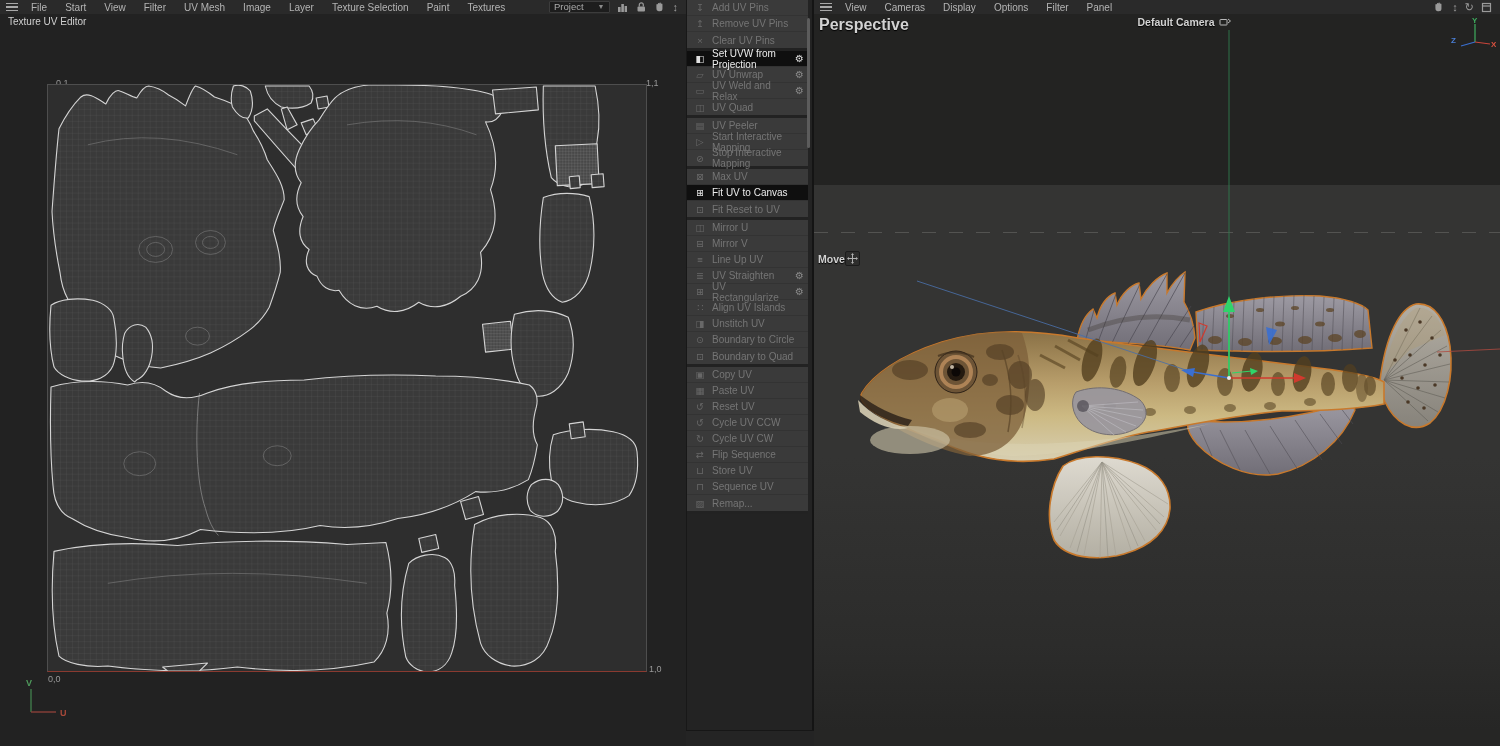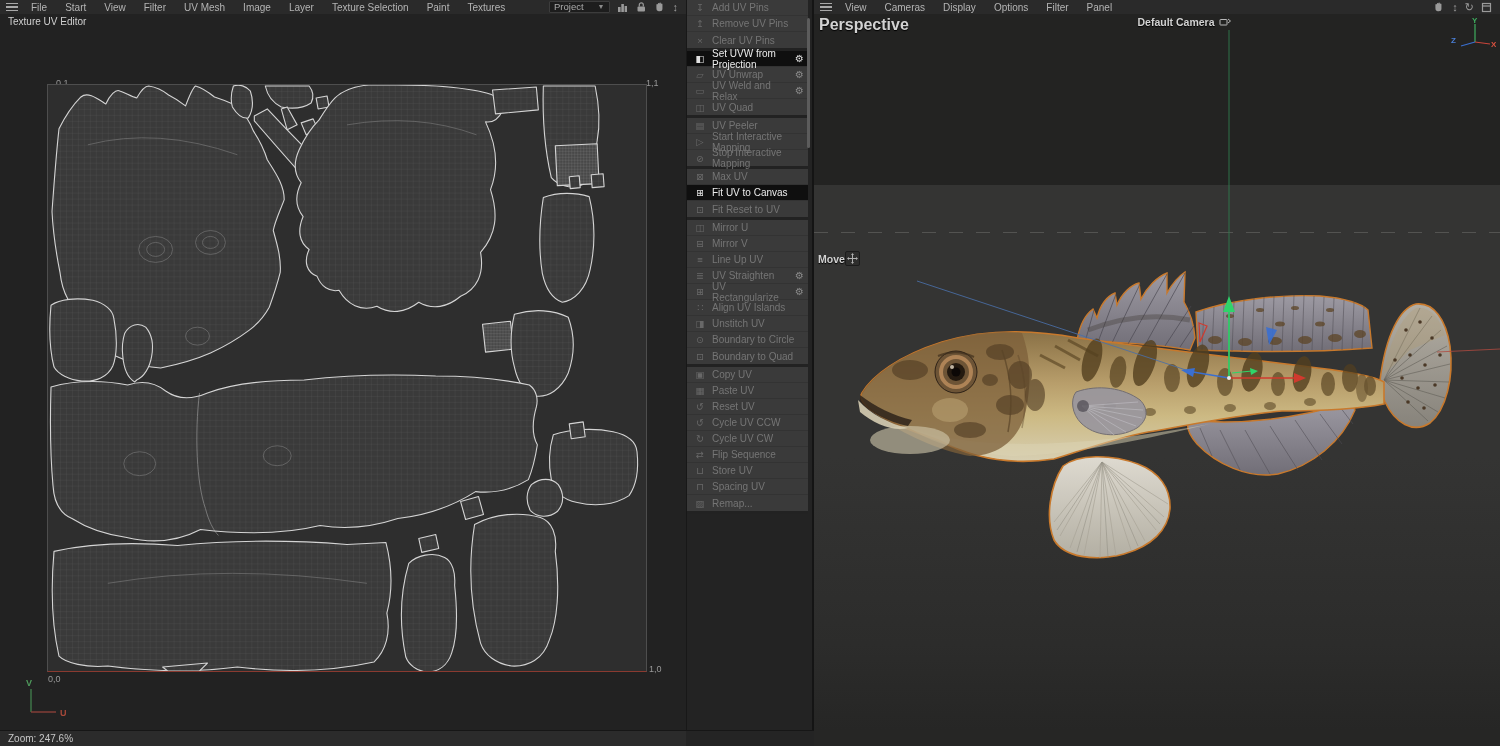--- a/index.html
+++ b/index.html
@@ -333,21 +333,21 @@
           <div class="m-row">
             <span class="m-ico">⇄</span>
             <span class="m-lab">Flip Sequence</span>
           </div>
           <div class="m-row">
             <span class="m-ico">⊔</span>
             <span class="m-lab">Store UV</span>
           </div>
           <div class="m-row">
             <span class="m-ico">⊓</span>
-            <span class="m-lab">Spacing UV</span>
+            <span class="m-lab">Sequence UV</span>
           </div>
           <div class="m-row">
             <span class="m-ico">▨</span>
             <span class="m-lab">Remap...</span>
           </div>
         </div>
       </div>
     <div class="m-scroll"></div>
   </div>
 
@@ -666,17 +666,14 @@
           <path d="M444,371 L436,368 L437,375 Z" fill="#2fd46a"></path>
         </g>
 
         <path d="M385,323 L393,326 L386,342 Z" fill="none" stroke="#d03a2e" stroke-width="1.2"></path>
         <path d="M452,327 L463,330 L455,345 Z" fill="#3a6fd0" opacity="0.9"></path>
         <circle cx="415" cy="378" r="2" fill="#e8e8e8"></circle>
       </svg>
     </div>
   </div>
 
-  <div class="statusbar sb-left">
-    <span>Zoom: 247.6%</span>
-  </div>
   <div class="statusbar sb-mid"></div>
 </div>
 
 </body></html>

